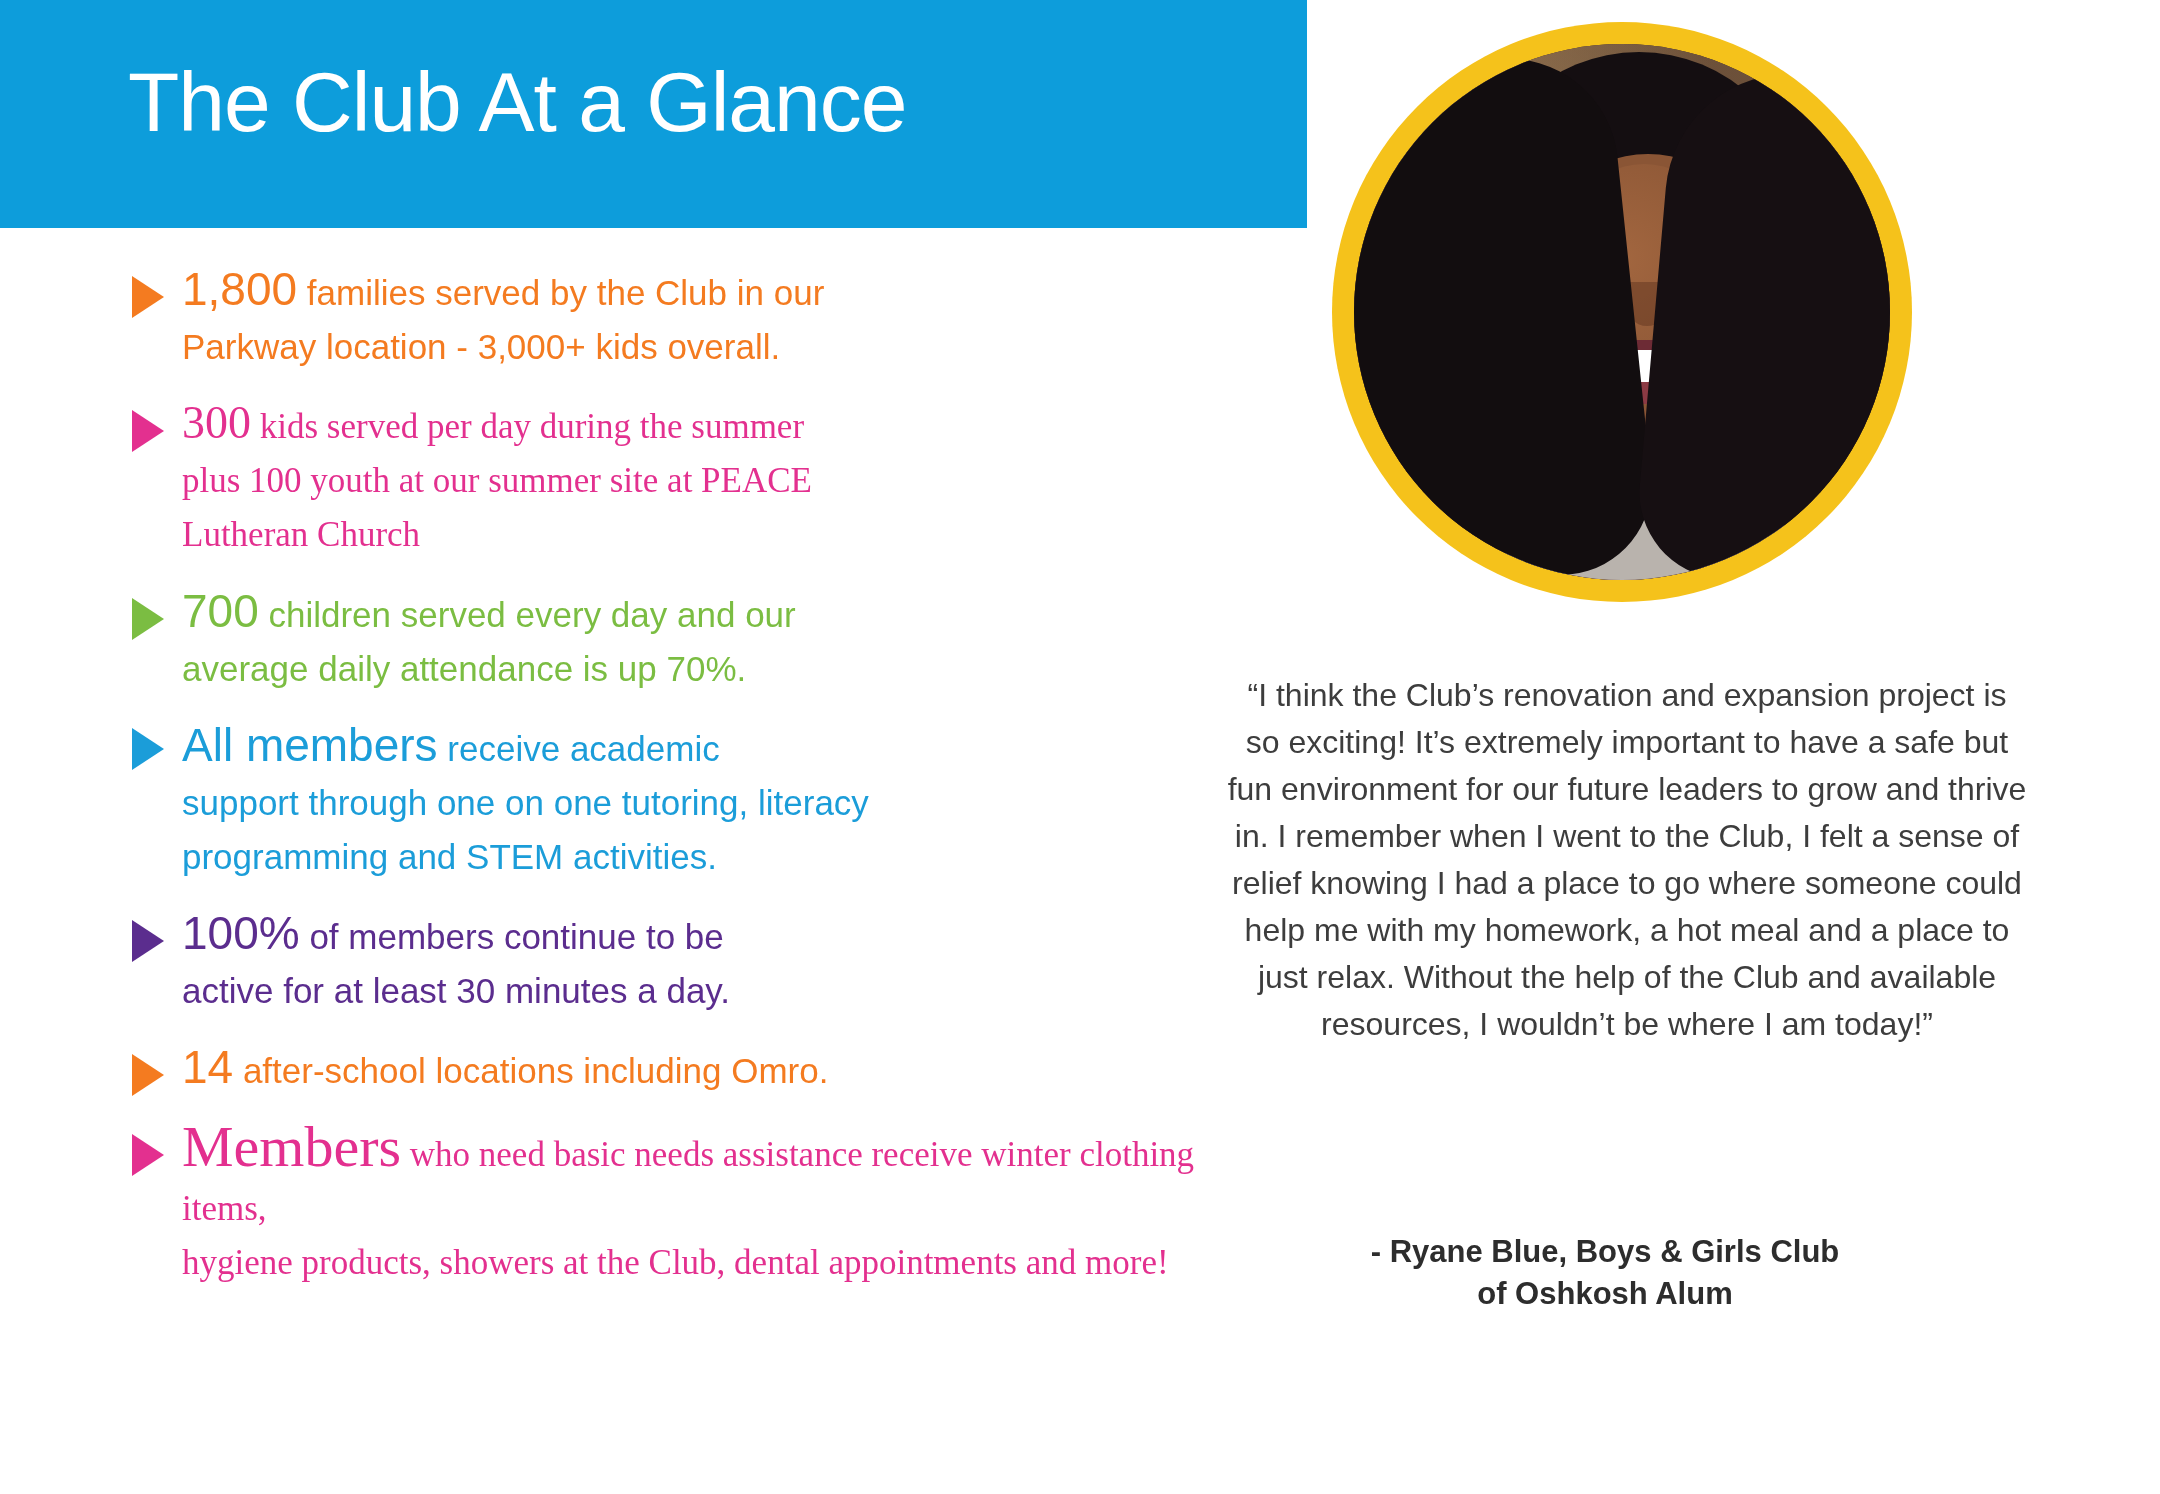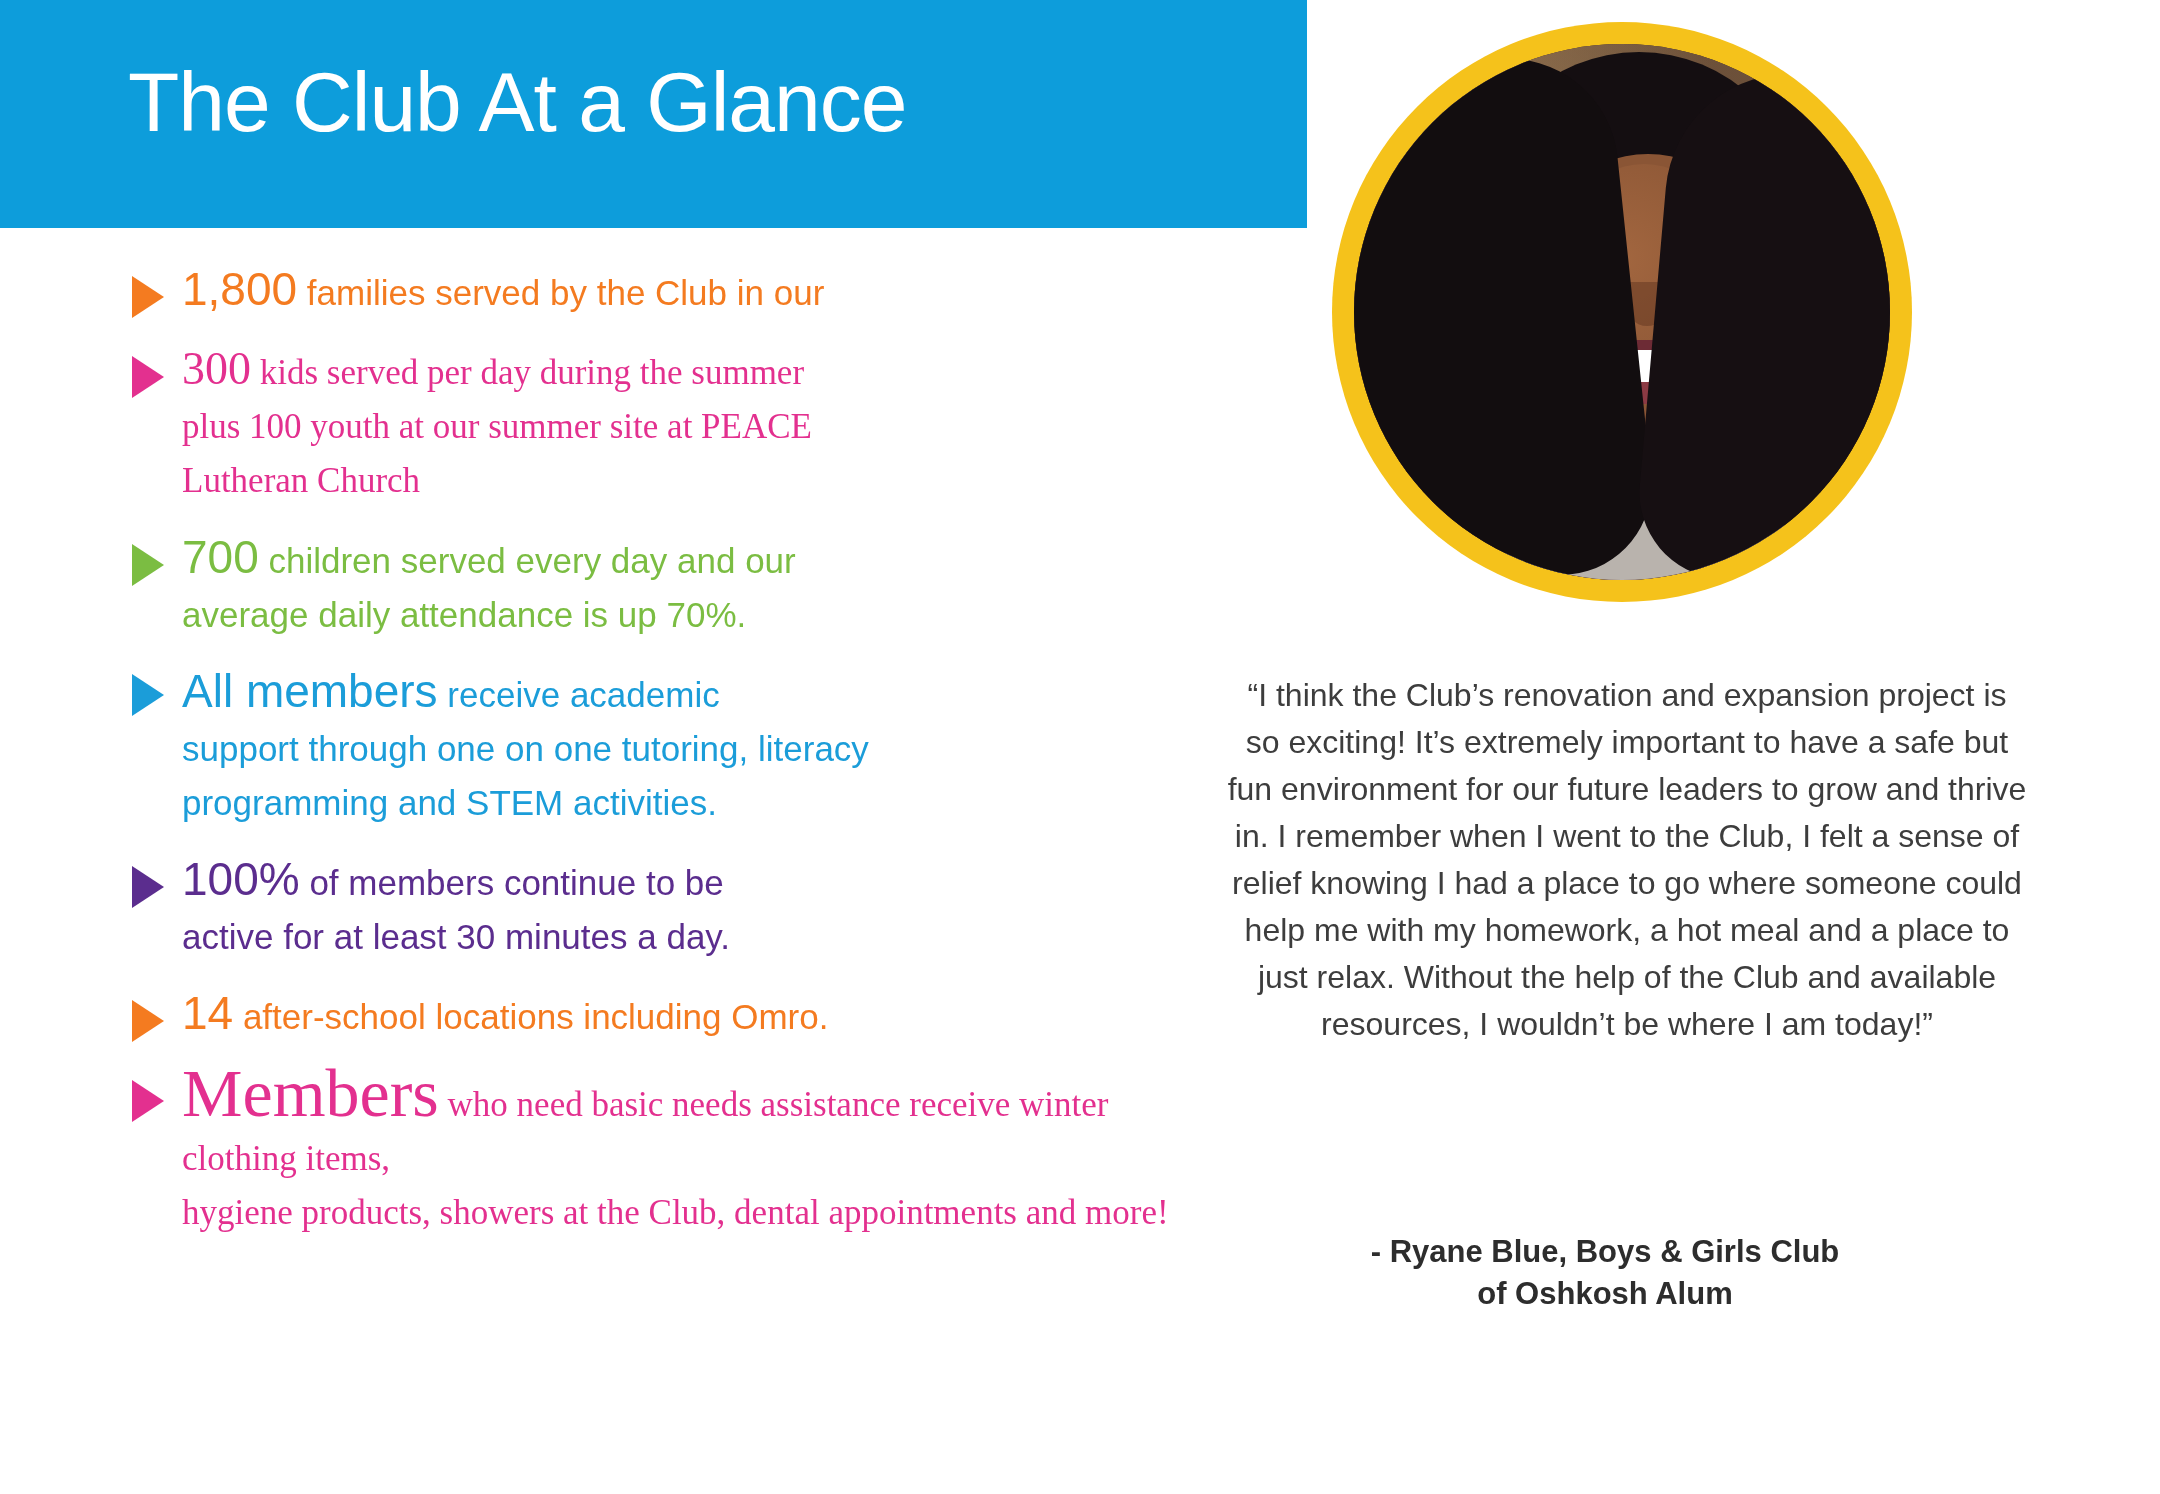--- a/index.html
+++ b/index.html
@@ -74,21 +74,21 @@
   
   .c-orange { color: #f47b20; }
   .c-pink   { color: #e3308f; font-family: Liberation Serif, serif; }
   .c-green  { color: #7bbd42; }
   .c-blue   { color: #1b9dd9; }
   .c-purple { color: #5b2d8e; }
 
   
   .stat.members-all .big { font-size: 46px; }
   .stat.members-all .arrow { top: 10px; }
-  .stat.last .big { font-size: 68px; }
+  .stat.last .big { font-size: 58px; }
 
   
   .photo-wrap {
     position: absolute;
     left: 1332px;
     top: 22px;
     width: 580px;
     height: 580px;
   }
   .photo-ring {
@@ -245,20 +245,23 @@
 <div class="header-band"></div>
 <div class="header-title">The Club At a Glance</div>
 
 <div class="stats">
 
   <div class="stat c-orange">
     <span class="arrow"></span>
     <div class="line">
       <span class="big">1,800</span>
       <span class="small">families served by the Club in our</span>
+    </div>
+    <div class="line">
+      <span class="small">Parkway location - 3,000+ kids overall.</span>
     </div>
   </div>
 
   <div class="stat c-pink">
     <span class="arrow"></span>
     <div class="line">
       <span class="big">300</span>
       <span class="small">kids served per day during the summer</span>
     </div>
     <div class="line">

